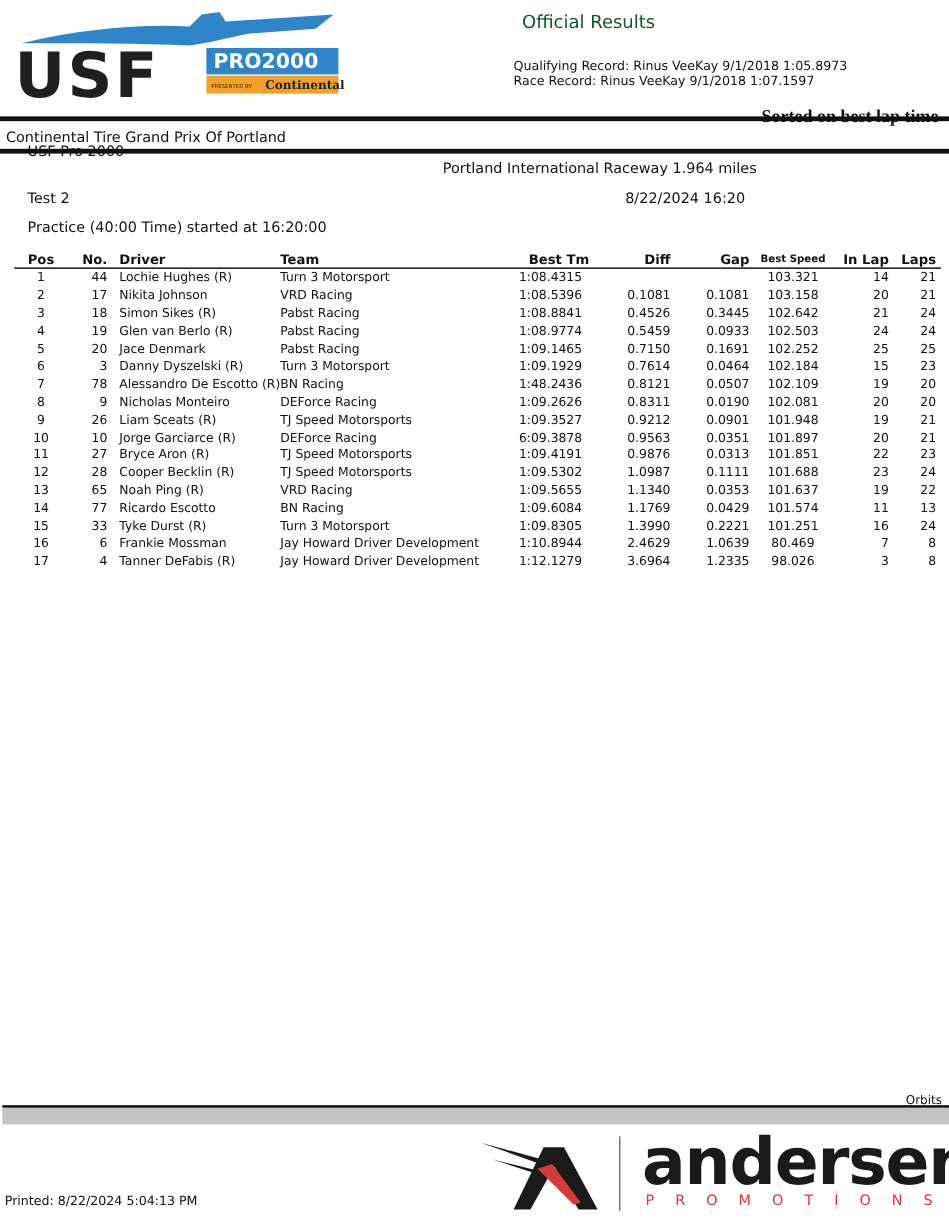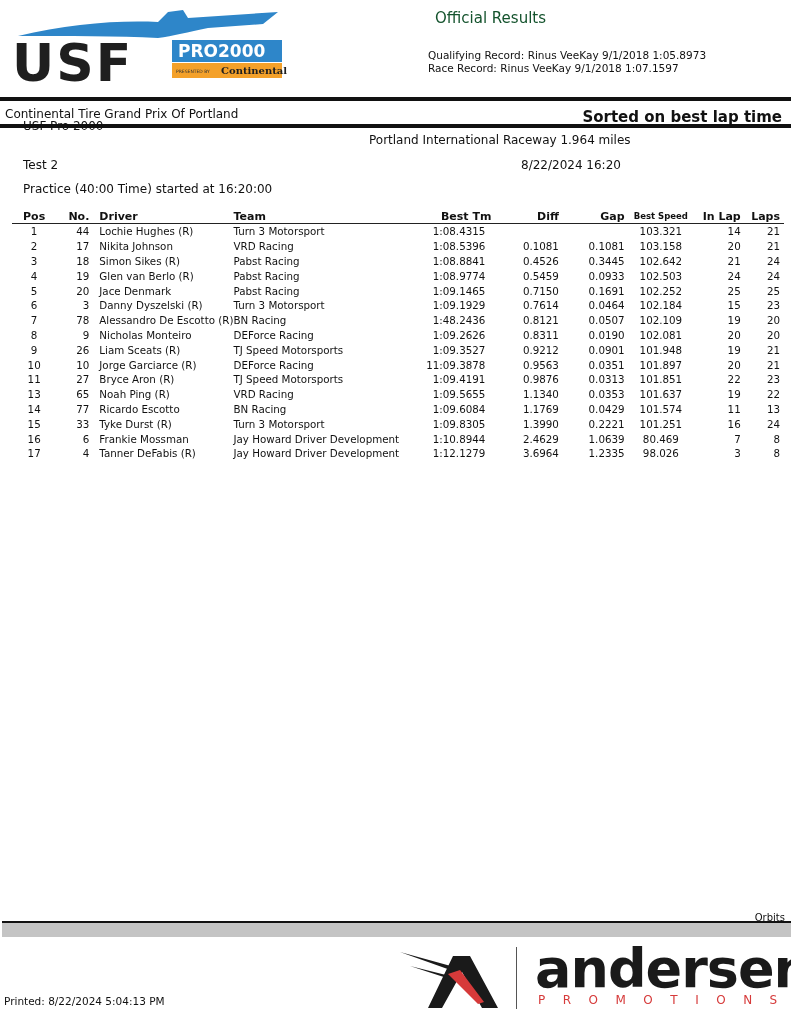--- a/index.html
+++ b/index.html
@@ -14,21 +14,21 @@
 
   #title { left: 435px; top: 9px; font-size: 15px; color: #14532d; white-space: nowrap; }
   #qual-record { left: 428px; top: 49px; font-size: 10.5px; white-space: nowrap; }
   #race-record { left: 428px; top: 62px; font-size: 10.5px; white-space: nowrap; }
 
   
   .thick-line { left: 0; width: 791px; height: 4px; background: #111; }
   #line-top { top: 97px; }
   #line-bottom { top: 124px; height: 4px; }
   #event-name { left: 5px; top: 107px; font-size: 12px; white-space: nowrap; }
-  #sort-label { right: 9px; top: 108px; font-size: 15px; font-weight: bold; white-space: nowrap; }
+  #sort-label { right: 9px; top: 90px; font-size: 15px; font-weight: bold; white-space: nowrap; font-family: Liberation Serif, serif; }
 
   #series { left: 23px; top: 119px; font-size: 12px; white-space: nowrap; }
   #track { left: 369px; top: 133px; font-size: 12px; white-space: nowrap; }
   #session { left: 23px; top: 158px; font-size: 12px; white-space: nowrap; }
   #datetime { left: 521px; top: 158px; font-size: 12px; white-space: nowrap; }
   #session-desc { left: 23px; top: 182px; font-size: 12px; white-space: nowrap; }
 
   
   #results { left: 12px; top: 209px; width: 772px; border-collapse: collapse; font-size: 10.3px; }
   #results th { font-weight: bold; font-size: 11px; padding: 0; height: 14px; border-bottom: 1.5px solid #222; white-space: nowrap; }
@@ -206,40 +206,52 @@
         <td class="c-gap">0.0901</td>
         <td class="c-spd">101.948</td>
         <td class="c-inlap">19</td>
         <td class="c-laps">21</td>
       </tr>
       <tr>
         <td class="c-pos">10</td>
         <td class="c-no">10</td>
         <td class="c-drv">Jorge Garciarce (R)</td>
         <td class="c-team">DEForce Racing</td>
-        <td class="c-best">11:09.3878</td>
+        <td class="c-best">6:09.3878</td>
         <td class="c-diff">0.9563</td>
         <td class="c-gap">0.0351</td>
         <td class="c-spd">101.897</td>
         <td class="c-inlap">20</td>
         <td class="c-laps">21</td>
       </tr>
       <tr>
         <td class="c-pos">11</td>
         <td class="c-no">27</td>
         <td class="c-drv">Bryce Aron (R)</td>
         <td class="c-team">TJ Speed Motorsports</td>
         <td class="c-best">1:09.4191</td>
         <td class="c-diff">0.9876</td>
         <td class="c-gap">0.0313</td>
         <td class="c-spd">101.851</td>
         <td class="c-inlap">22</td>
         <td class="c-laps">23</td>
       </tr>
       <tr>
+        <td class="c-pos">12</td>
+        <td class="c-no">28</td>
+        <td class="c-drv">Cooper Becklin (R)</td>
+        <td class="c-team">TJ Speed Motorsports</td>
+        <td class="c-best">1:09.5302</td>
+        <td class="c-diff">1.0987</td>
+        <td class="c-gap">0.1111</td>
+        <td class="c-spd">101.688</td>
+        <td class="c-inlap">23</td>
+        <td class="c-laps">24</td>
+      </tr>
+      <tr>
         <td class="c-pos">13</td>
         <td class="c-no">65</td>
         <td class="c-drv">Noah Ping (R)</td>
         <td class="c-team">VRD Racing</td>
         <td class="c-best">1:09.5655</td>
         <td class="c-diff">1.1340</td>
         <td class="c-gap">0.0353</td>
         <td class="c-spd">101.637</td>
         <td class="c-inlap">19</td>
         <td class="c-laps">22</td>

